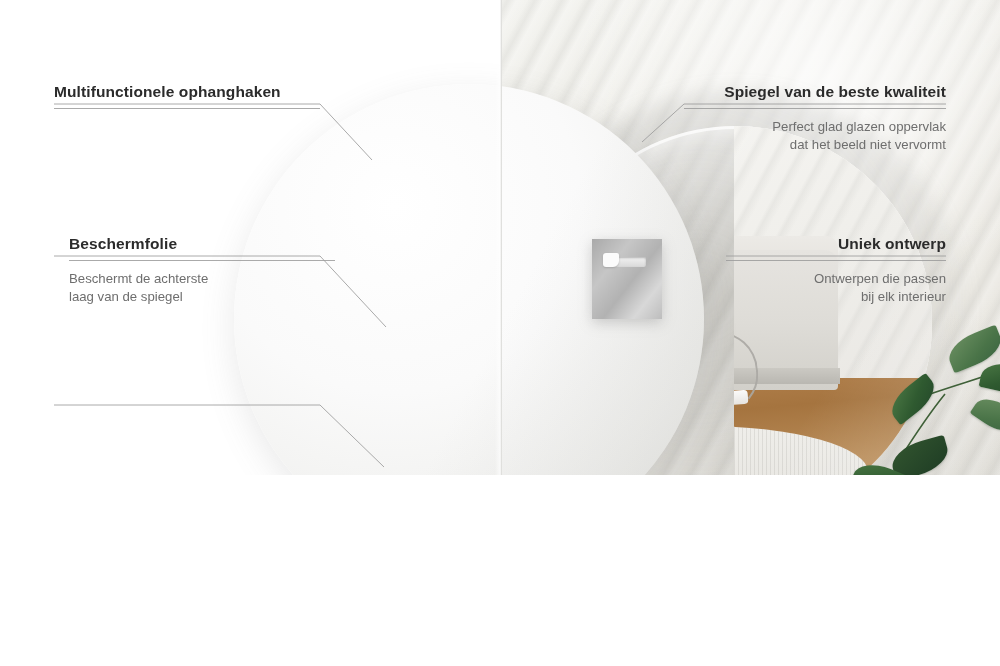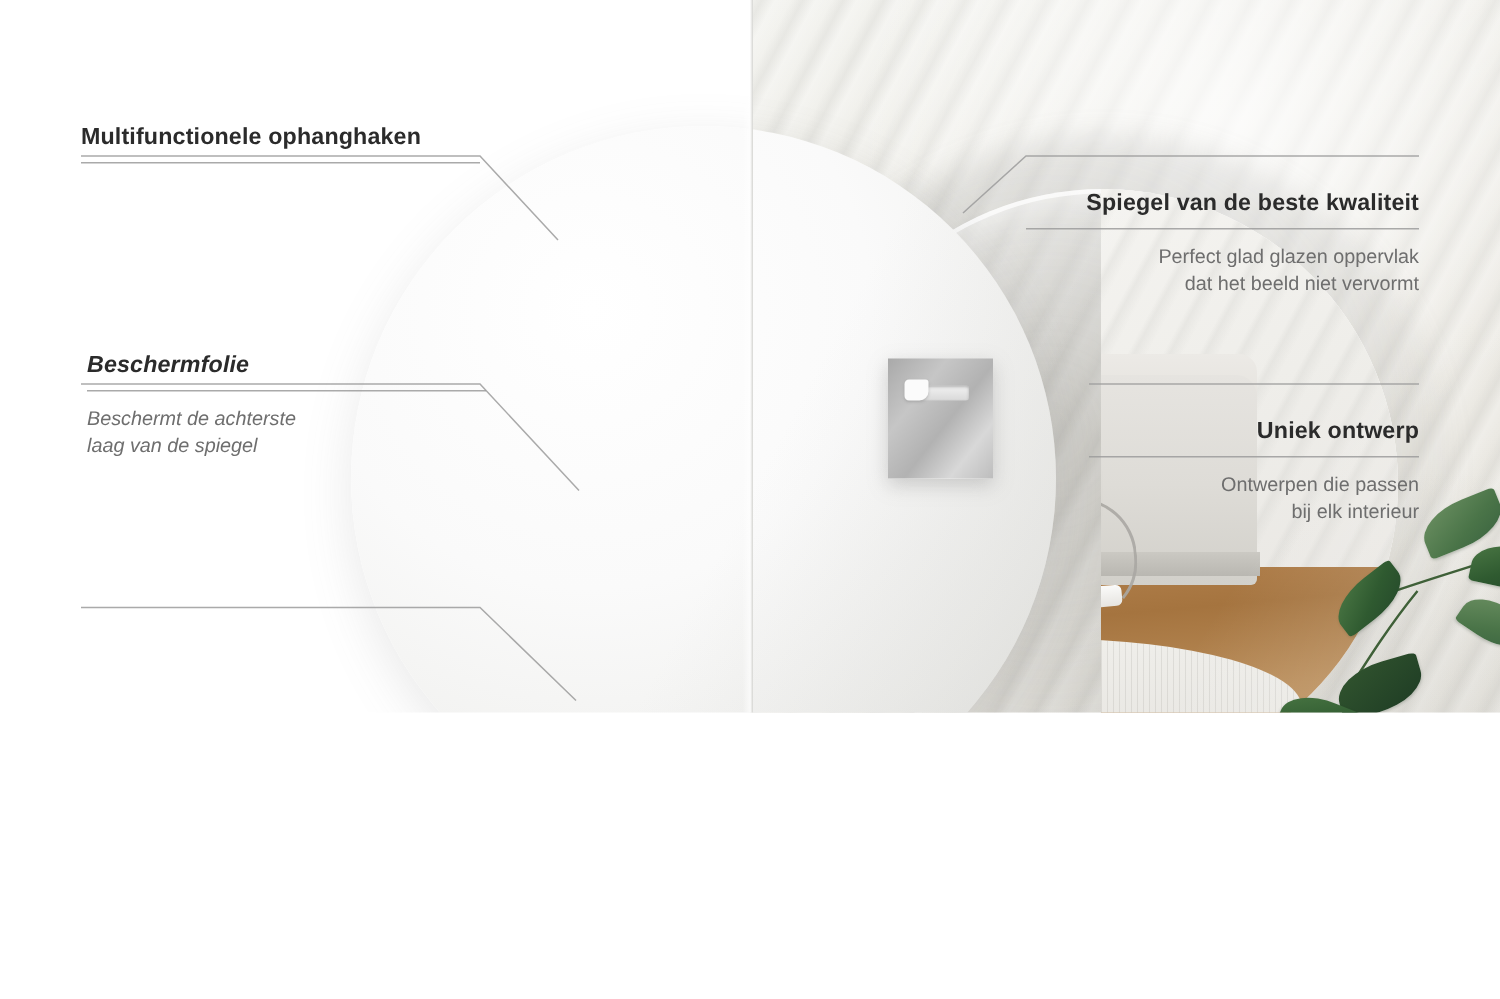--- a/index.html
+++ b/index.html
@@ -182,21 +182,21 @@
     white-space:nowrap;
   }
   .callout .c-rule {
     height:1px; background:#9b9b9b; margin-top:7px; opacity:.85;
   }
   .callout .c-desc {
     margin-top:9px; font-size:13.2px; line-height:18px; color:#6e6e6e;
     white-space:pre-line;
   }
   .callout.left { text-align:left; }
-  .callout.right { text-align:right;margin-top:44px; }
+  .callout.right { text-align:right; }
 
   
   .lead { position:absolute; pointer-events:none; }
   .lead svg { display:block; overflow:visible; }
 
   
   .plant { position:absolute; left:795px; top:330px; width:215px; height:340px; }
   .leaf { position:absolute; background:linear-gradient(150deg,#4d7a46,#2f5a30 55%,#24482a);
           border-radius:60% 8% 60% 8%; box-shadow:0 1px 2px rgba(40,60,40,.25); }
   .leaf.lt { background:linear-gradient(150deg,#6d9163,#4a7448 60%,#3a6340); }
@@ -404,21 +404,21 @@
       <path d="M946 104 H684 L642 142" stroke="#9b9b9b" stroke-width="1" opacity=".85"></path>
       <path d="M946 256 H726" stroke="#9b9b9b" stroke-width="1" opacity=".85"></path>
     </svg>
   </div>
 
   <div class="callout left" style="left:54px; top:83px; width:266px;">
     <div class="c-title">Multifunctionele ophanghaken</div>
     <div class="c-rule"></div>
   </div>
 
-  <div class="callout left" style="left:58px; top:235px; width:266px;font-style:italic;">
+  <div class="callout left" style="left:69px; top:235px; width:266px;">
     <div class="c-title">Beschermfolie</div>
     <div class="c-rule"></div>
     <div class="c-desc">Beschermt de achterste
 laag van de spiegel</div>
   </div>
 
 
 
   <div class="callout right" style="left:684px; top:83px; width:262px;">
     <div class="c-title">Spiegel van de beste kwaliteit</div>

